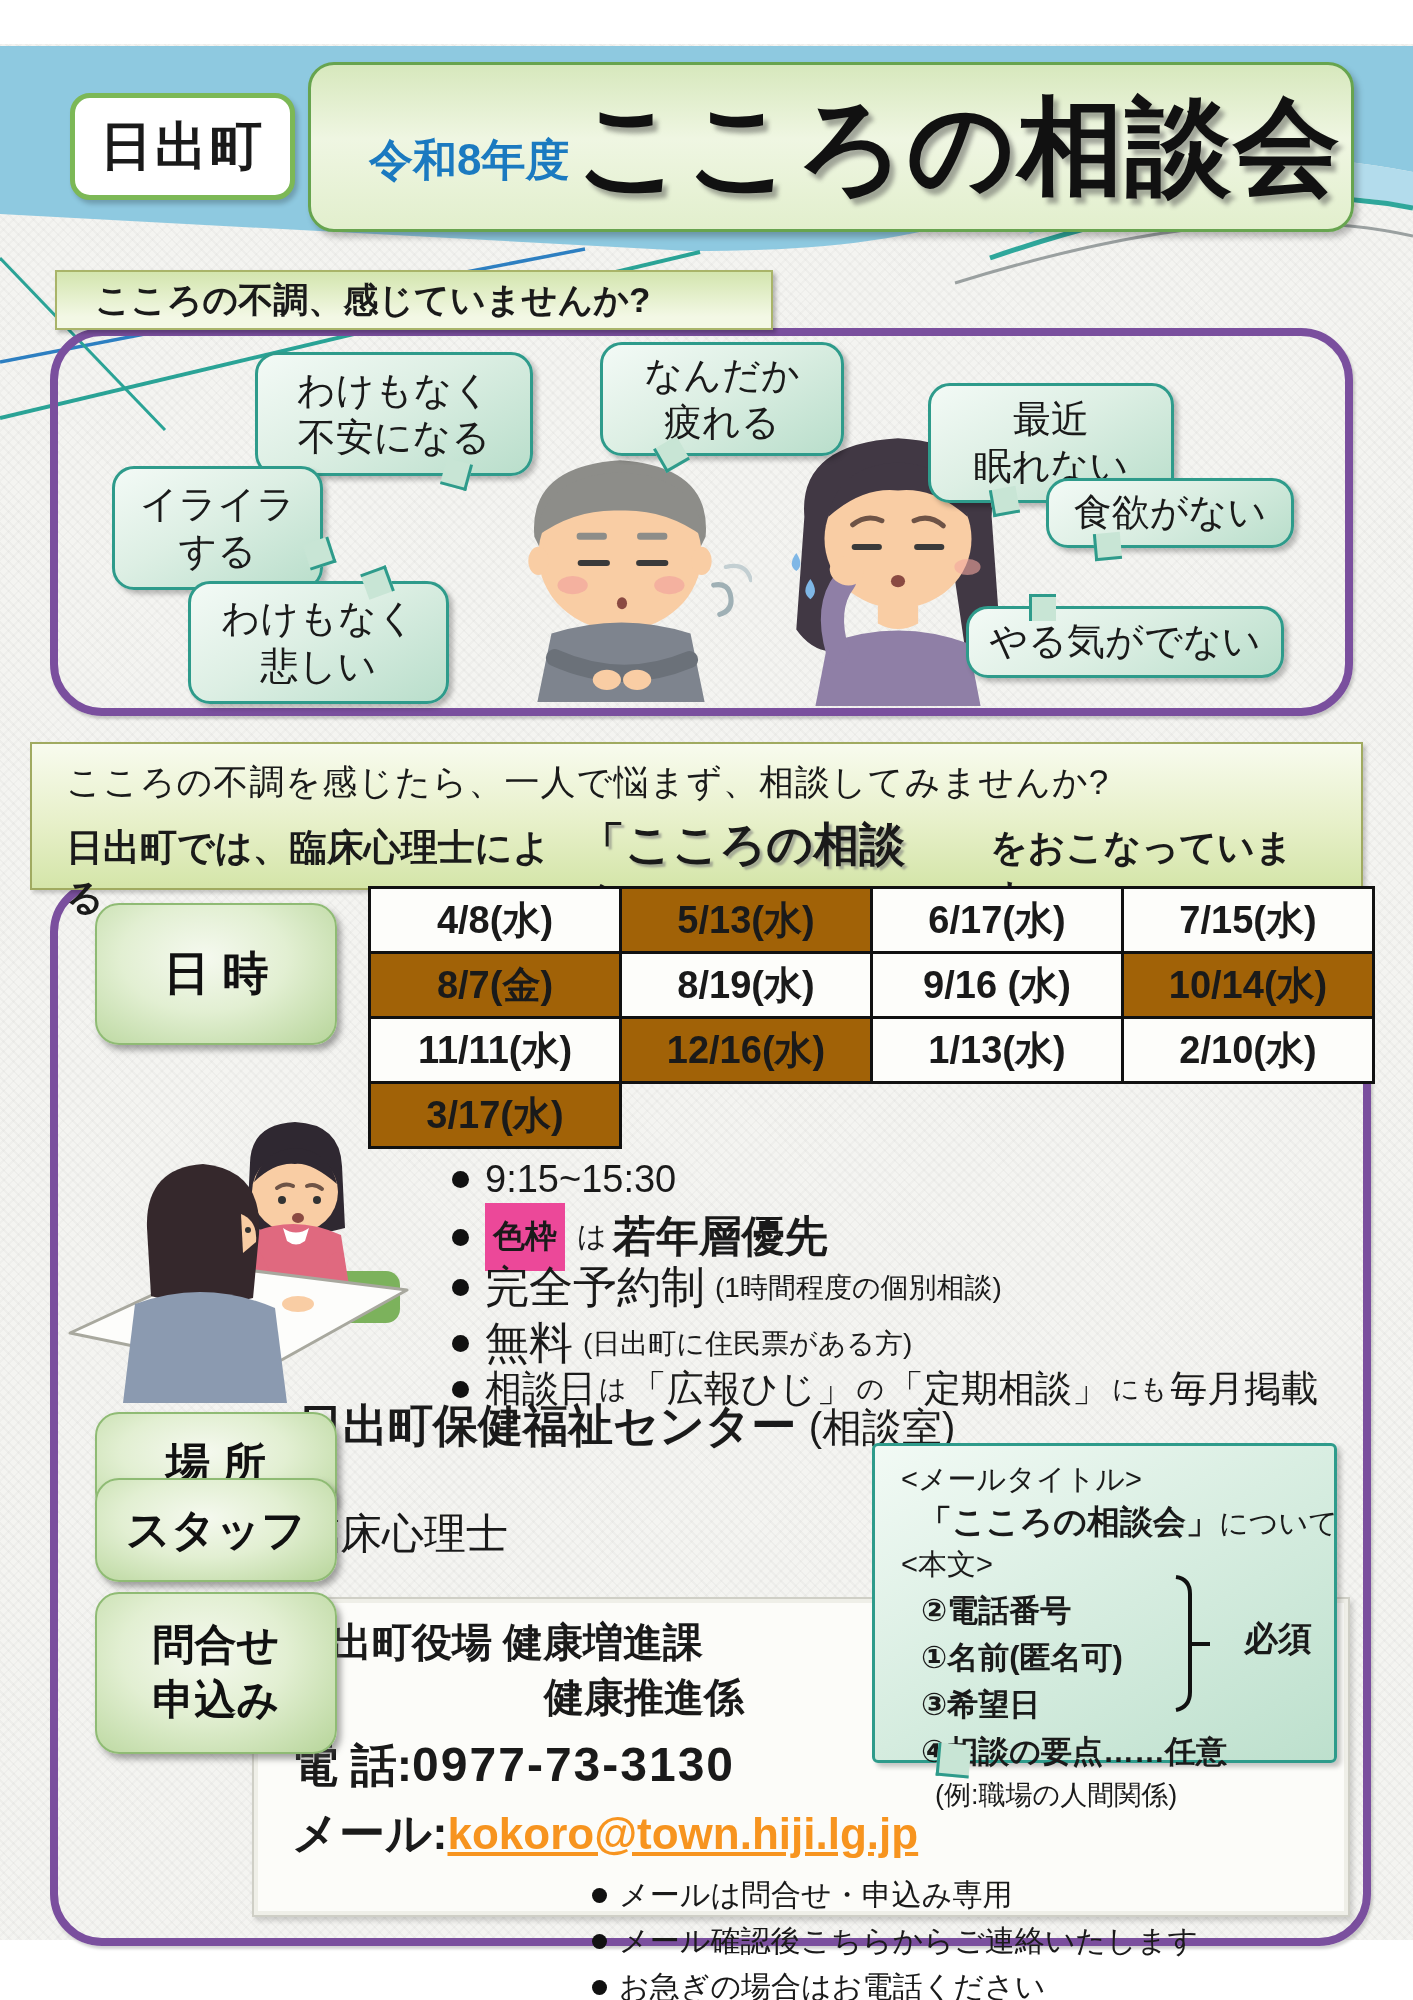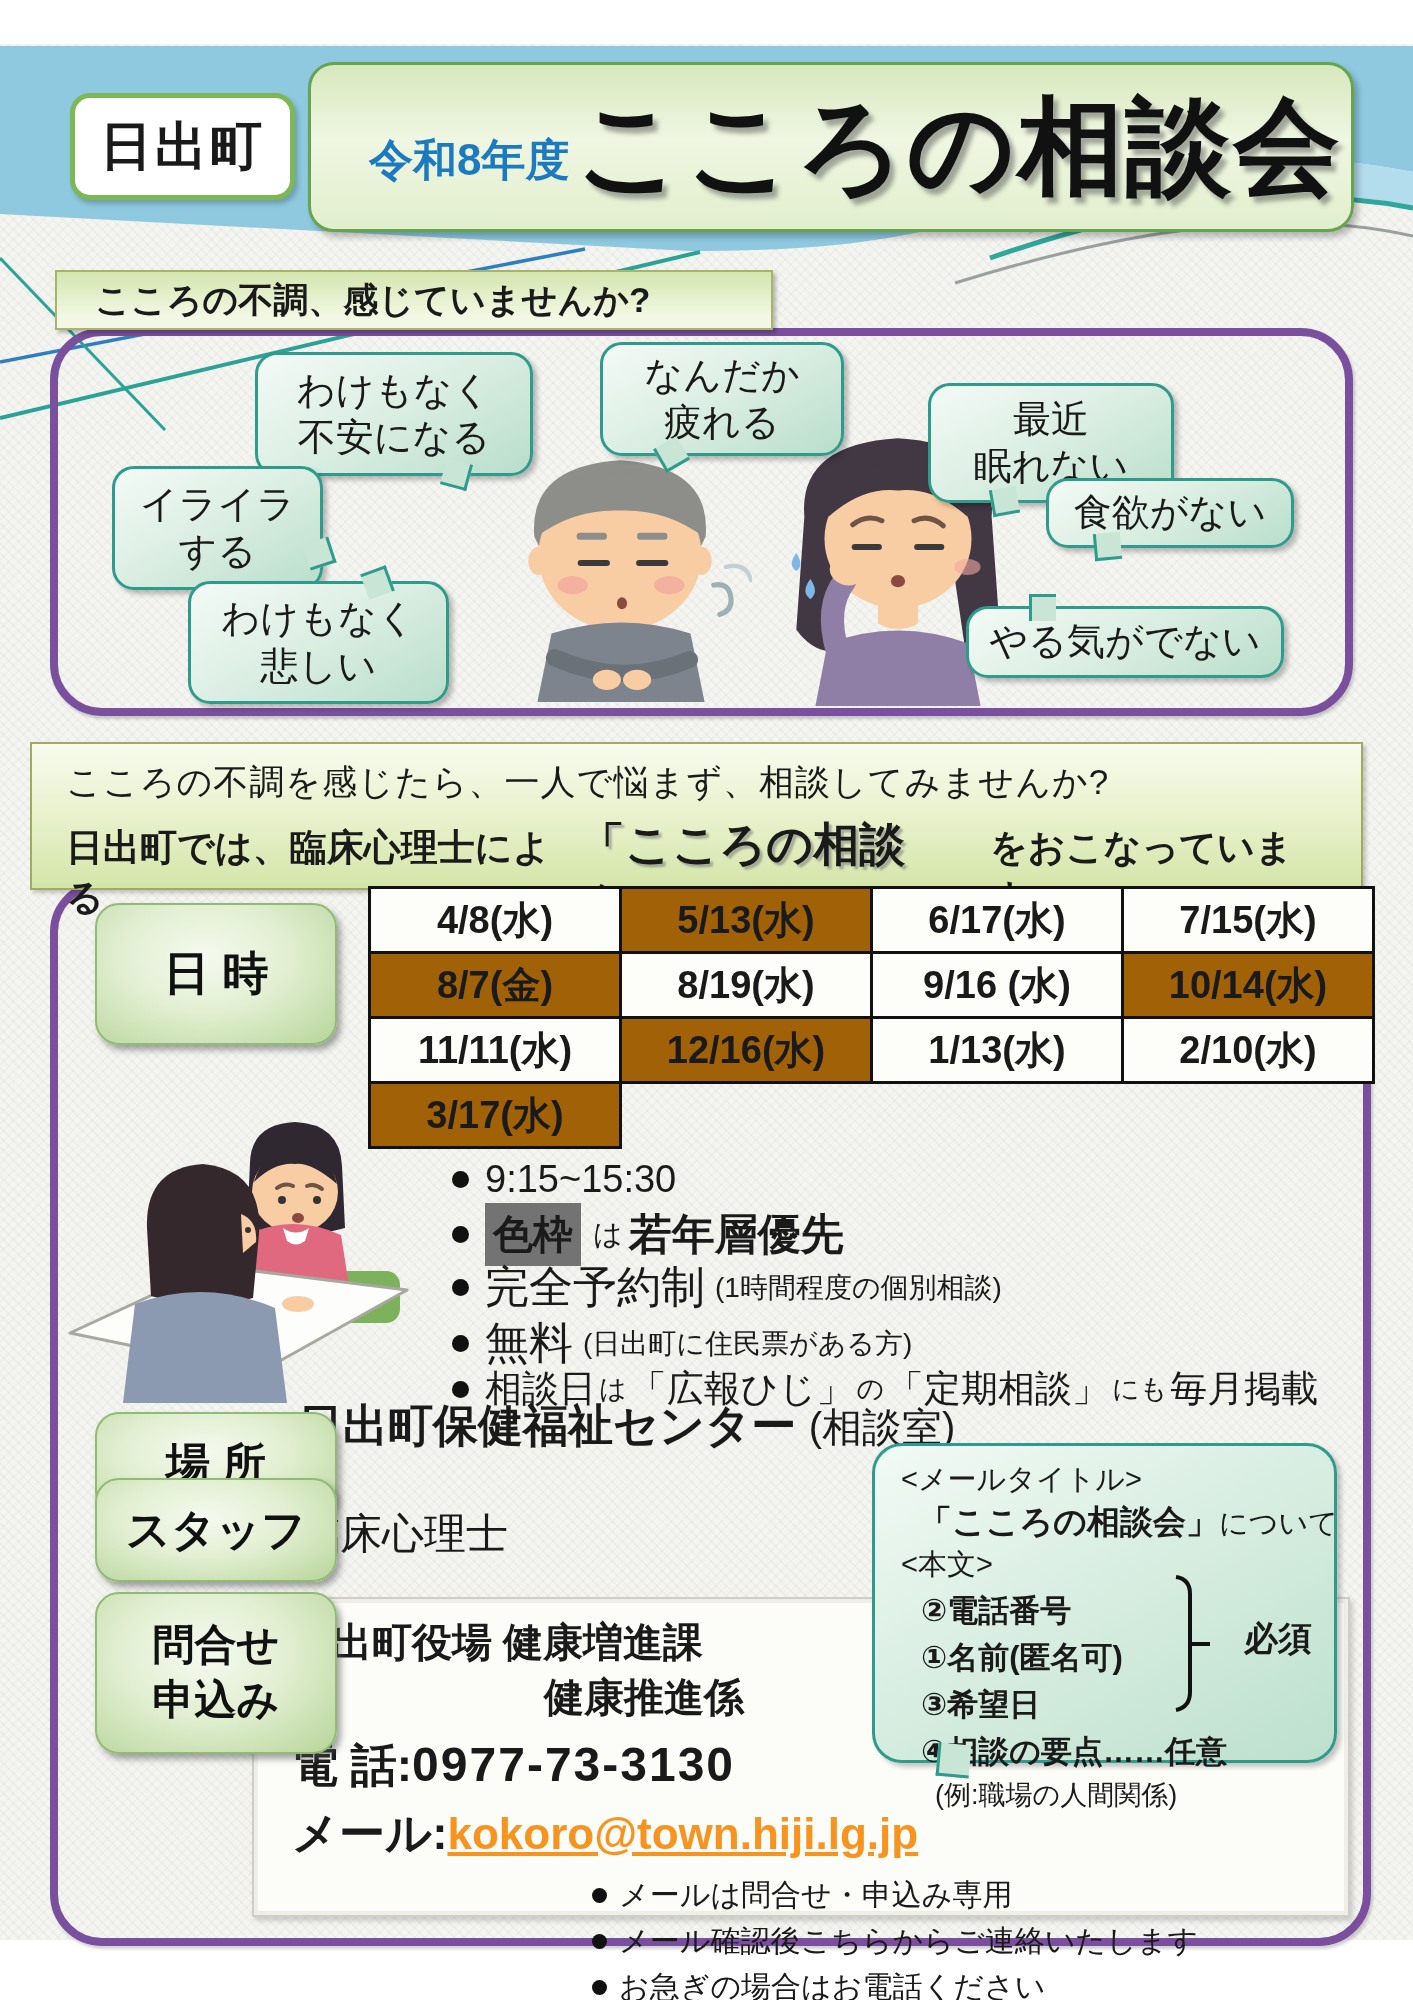--- a/index.html
+++ b/index.html
@@ -101,21 +101,21 @@
   table.sched td{
     width:246px;height:60px;border:3px solid #111;background:#fdfdfa;
     font-size:38px;font-weight:bold;text-align:center;vertical-align:middle;white-space:nowrap;
   }
   table.sched td.hl{background:#a16207;}
   table.sched td.empty{border:none;background:transparent;}
   .note{position:absolute;left:452px;z-index:3;display:flex;align-items:center;white-space:nowrap;}
   .dot{display:inline-block;width:17px;height:17px;border-radius:50%;background:#111;margin-right:16px;flex:0 0 auto;}
   .n1{top:1158px;font-size:38px;}
   .n2{top:1203px;}
-  .chip{background:#737373;font-size:40px;font-weight:bold;padding:4px 8px;}
+  .chip{background:#ec4899;font-size:32px;font-weight:bold;padding:12px 8px;}
   .n2 .mid{font-size:29px;margin:0 6px 0 12px;}
   .n2 .big{font-size:43px;font-weight:bold;}
   .n3{top:1258px;}
   .n4{top:1314px;}
   .main-mid{font-size:44px;}
   .sub-small{font-size:28px;margin-left:10px;}
   .n5{top:1364px;}
   .n5 .lg{font-size:37px;}
   .n5 .sm{font-size:27px;margin:0 3px;}
   .place-text{position:absolute;left:298px;top:1396px;z-index:3;white-space:nowrap;}
@@ -135,21 +135,21 @@
   .tel-line .val{font-size:48px;letter-spacing:2px;}
   .mail-line{margin-top:6px;font-weight:bold;white-space:nowrap;}
   .mail-line .lab{font-size:46px;}
   .email-link{font-size:44px;color:#f7941f;text-decoration:underline;cursor:pointer;}
   .cb-notes{margin:10px 0 0 300px;}
   .cb-note{display:flex;align-items:center;font-size:30px;margin-top:5px;white-space:nowrap;}
   .cb-note .dot{width:15px;height:15px;margin-right:12px;}
   .mail-bubble{
     position:absolute;left:872px;top:1443px;width:465px;height:320px;z-index:5;
     background:linear-gradient(150deg,#f2faf5 0%,#d9eee2 45%,#bde0cd 100%);
-    border:3px solid #2e9b8b;border-radius:30px;box-sizing:border-box;
+    border:3px solid #2e9b8b;border-radius:6px;box-sizing:border-box;
     padding:14px 20px 0 26px;box-shadow:4px 4px 5px rgba(0,0,0,.22);
   }
   .mail-bubble::after{
     content:'';position:absolute;width:30px;height:30px;left:62px;bottom:-17px;
     background:#c8e5d5;border-right:3px solid #2e9b8b;border-bottom:3px solid #2e9b8b;
     transform:rotate(95deg);
   }
   .mg-line{font-size:29px;white-space:nowrap;}
   .mg-t2{margin-left:18px;}
   .mg-t2 .b{font-size:33px;font-weight:bold;}

